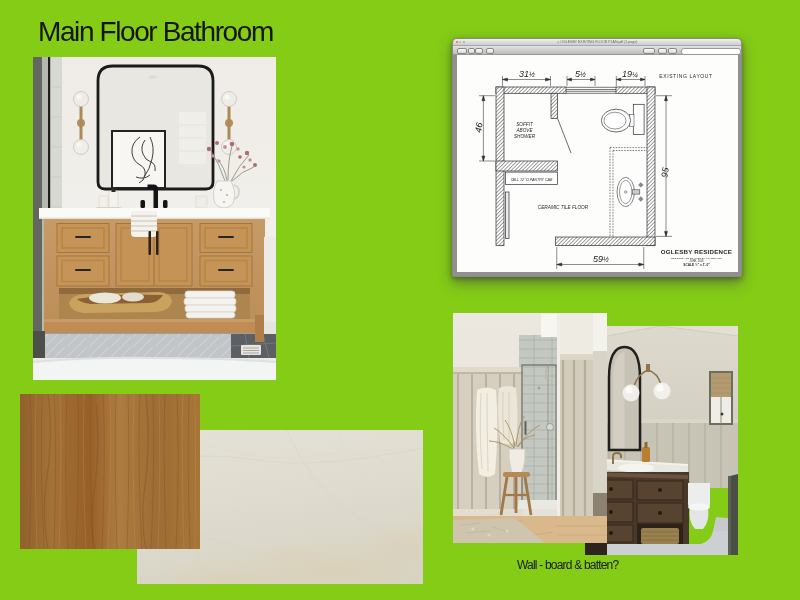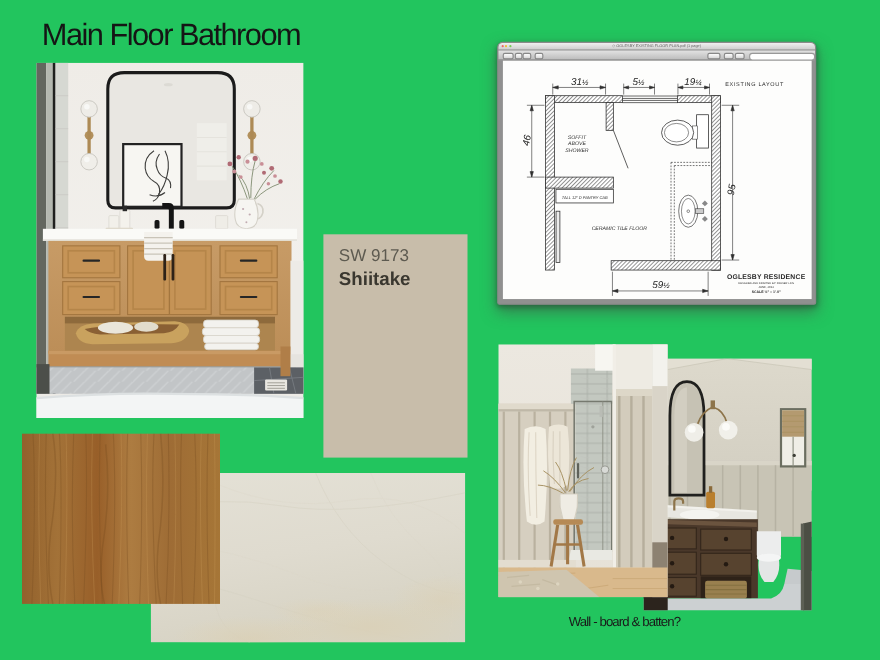--- a/index.html
+++ b/index.html
@@ -1,31 +1,25 @@
 <!DOCTYPE html>
 <html><head>
 <meta charset="utf-8">
 <style>
   html,body{margin:0;padding:0;background:#ffffff;}
-  #board{position:relative;width:800px;height:600px;background:#22c55e;overflow:hidden;
+  #board{position:relative;width:800px;height:600px;background:#84cc16;overflow:hidden;
          font-family:"Liberation Sans", sans-serif;}
   .abs{position:absolute;}
 </style>
 </head>
 <body>
 <div id="board">
 
 <div class="abs" style="left:38px;top:16px;font-size:28px;letter-spacing:-1.4px;color:#151515;font-weight:400;">Main Floor Bathroom</div>
 
-<div class="abs" style="left:294px;top:213px;width:131px;height:203px;background:#c8bdaa;">
-
-  <div style="padding:9px 0 0 14px;font-size:15.5px;line-height:21px;color:#5d5a50;">SW 9173</div>
-
-  <div style="padding:0 0 0 14px;font-size:17px;line-height:22px;color:#3a372f;font-weight:bold;">Shiitake</div>
-</div>
 
 <svg class="abs" style="left:137px;top:430px;" width="286" height="154" viewBox="0 0 286 154">
   <defs>
     <linearGradient id="mg" x1="0" y1="0" x2="0.3" y2="1">
       <stop offset="0" stop-color="#e4e1d6"></stop>
           <stop offset="0.55" stop-color="#dfdbcf"></stop>
       <stop offset="1" stop-color="#d7d3c4"></stop>
     </linearGradient>
     <radialGradient id="mb1" cx="0.5" cy="0.5" r="0.5">
       <stop offset="0" stop-color="#dccfb0" stop-opacity="0.55"></stop>

